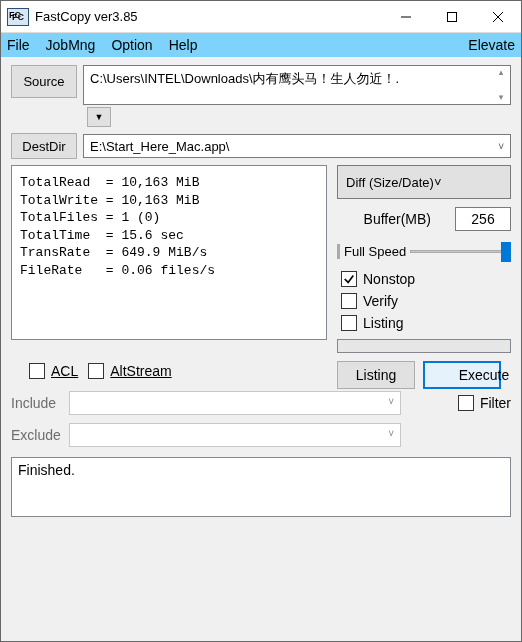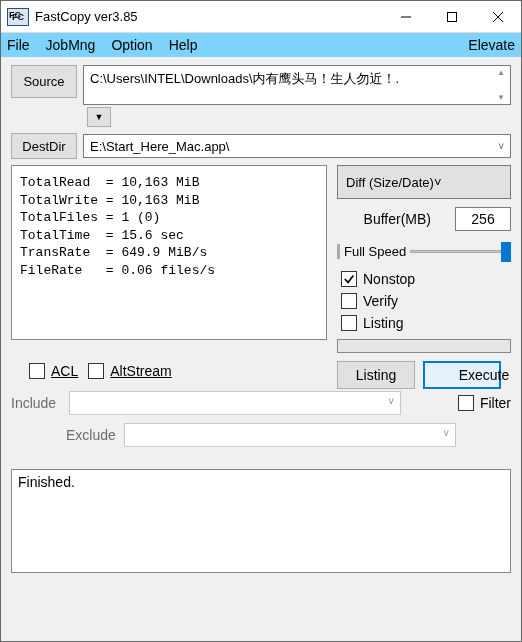--- a/index.html
+++ b/index.html
@@ -41,25 +41,25 @@
   .check-row { display:flex; align-items:center; gap:6px; font-size:14px;}
   .checkbox { width:16px; height:16px; border:1px solid #333; background:#fff; display:flex; align-items:center; justify-content:center;}
   .checkmark { display:none; }
   .checked .checkmark { display:block; }
   .progress { height:14px; border:1px solid #828790; background:#e6e6e6; }
   .action-row { display:flex; gap:8px; justify-content:flex-start;}
   .action-btn { width:78px; height:28px; border:1px solid #adadad; background:#e1e1e1; font-size:14px; display:flex; align-items:center; justify-content:center;}
   .primary { border:2px solid #0078d7; background:#e5f1fb;padding-left:44px; }
   .lowerleft-row { display:flex; gap:10px; padding-left:18px; margin-top:-32px;text-decoration:underline;}
   .filter-area { display:flex; flex-direction:column; gap:8px; margin-top:6px;}
-  .filter-row { display:flex; align-items:center; gap:6px;justify-content:center;}
+  .filter-row { display:flex; align-items:center; gap:6px;}
   .filter-label { width:52px; color:#6d6d6d; font-size:14px;}
   .filter-combo { flex:1; max-width:332px; border:1px solid #c8c8c8; background:#fff; height:24px; position:relative;}
   .filter-combo .arrow{ position:absolute; right:6px; top:4px; font-size:10px; color:#888;}
-  .log { border:1px solid #828790; background:#fff; font-size:14px; padding:4px 6px; height:104px; margin-top:16px;}
+  .log { border:1px solid #828790; background:#fff; font-size:14px; padding:4px 6px; height:60px; margin-top:4px;}
   .src-history{ display:flex; justify-content:flex-start; padding-left:76px; margin-top:-4px;}
   svg { stroke:#000; stroke-width:1; fill:none; }
 </style>
 </head>
 <body>
 
 <div class="window">
 
   <div class="titlebar">
     <div class="title-icon">

